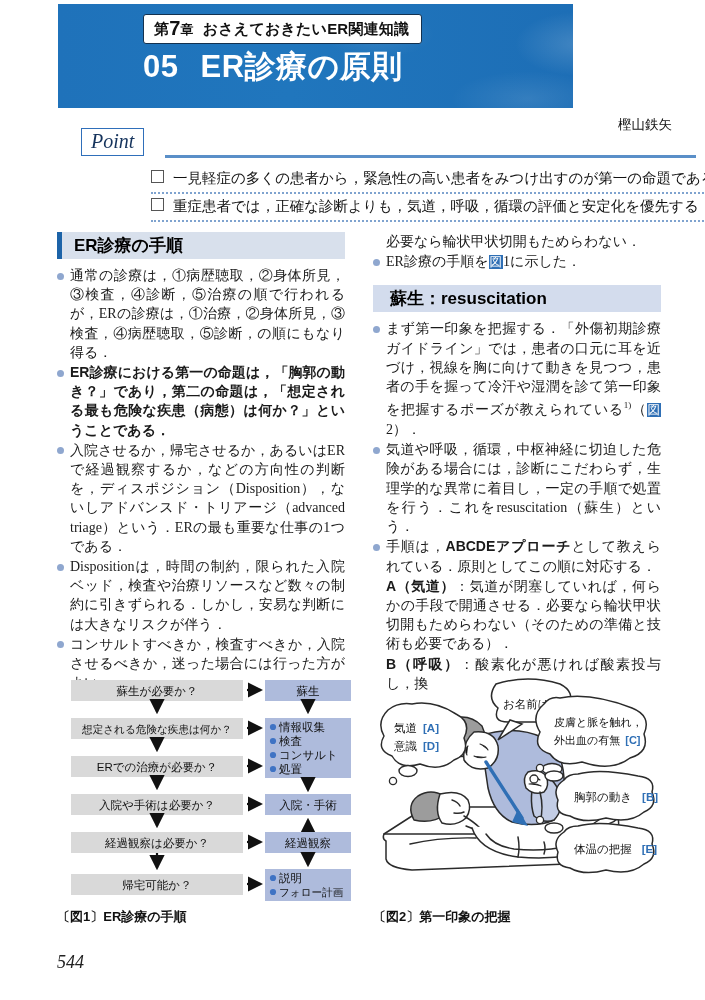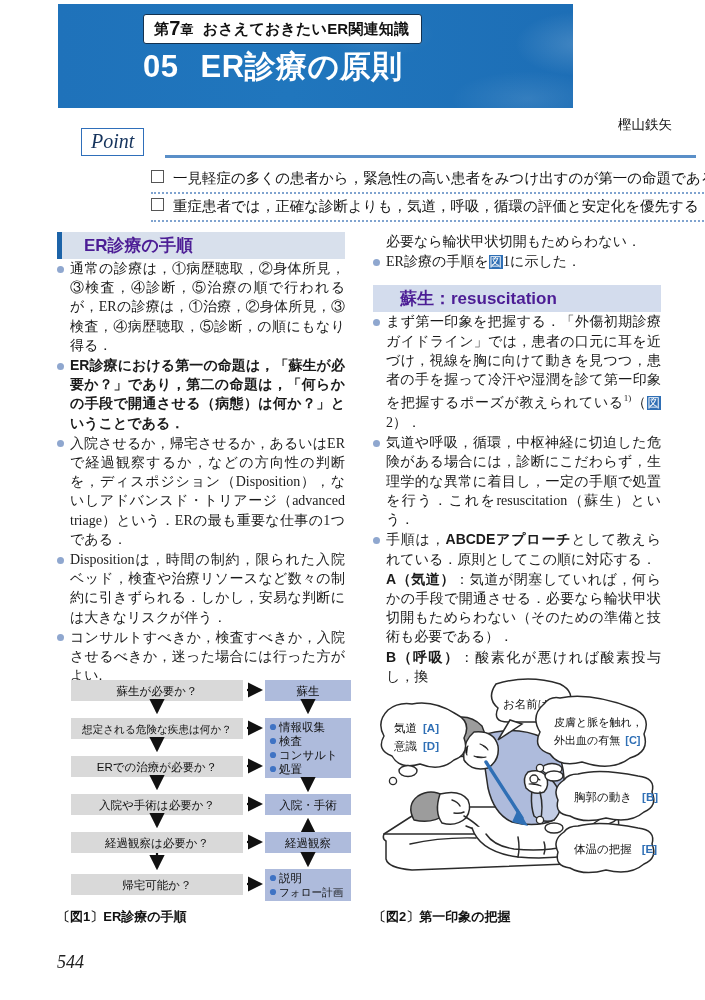--- a/index.html
+++ b/index.html
@@ -79,22 +79,22 @@
   }
 
   
   .col{position:absolute;top:232px;width:288px;}
   .col-left{left:57px;}
   .col-right{left:373px;}
 
   .sec-head{
     background:#d3dced;height:27px;line-height:27px;
     font-family:"Liberation Sans","DejaVu Sans",sans-serif;
-    font-size:17px;font-weight:bold;color:#4c1d95;
-    padding-left:27px;
+    font-size:17px;font-weight:bold;color:#000000;
+    padding-left:17px;margin-bottom:7px;
     position:relative;
   }
   .sec-head.bar::before{
     content:"";position:absolute;left:0;top:0;width:5px;height:27px;background:#1c63a8;
   }
   .sec-head.bar{background:#d8e0ec;}
 
   .para{
     position:relative;padding-left:13px;margin-bottom:1px;
     font-size:14px;line-height:19.2px;text-align:justify;
@@ -159,21 +159,21 @@
       </div>
       <div class="point-item">
         <span class="box"></span><span>重症患者では，正確な診断よりも，気道，呼吸，循環の評価と安定化を優先する</span>
       </div>
     </div>
   </div>
 
   <div class="col col-left">
     <div class="sec-head bar">ER診療の手順</div>
     <div class="para bullet">通常の診療は，①病歴聴取，②身体所見，③検査，④診断，⑤治療の順で行われるが，ERの診療は，①治療，②身体所見，③検査，④病歴聴取，⑤診断，の順にもなり得る．</div>
-    <div class="para bullet gothic">ER診療における第一の命題は，「蘇生が必要か？」であり，第二の命題は，「何らかの手段で開通させる（病態）は何か？」ということである．</div>
+    <div class="para bullet gothic">ER診療における第一の命題は，「胸郭の動き？」であり，第二の命題は，「想定される最も危険な疾患（病態）は何か？」ということである．</div>
     <div class="para bullet">入院させるか，帰宅させるか，あるいはERで経過観察するか，などの方向性の判断を，ディスポジション（Disposition），ないしアドバンスド・トリアージ（advanced triage）という．ERの最も重要な仕事の1つである．</div>
     <div class="para bullet">Dispositionは，時間の制約，限られた入院ベッド，検査や治療リソースなど数々の制約に引きずられる．しかし，安易な判断には大きなリスクが伴う．</div>
     <div class="para bullet">コンサルトすべきか，検査すべきか，入院させるべきか，迷った場合には行った方がよい.</div>
   </div>
 
   <div class="col col-right">
     <div class="para plain">必要なら輪状甲状切開もためらわない．</div>
     <div class="para bullet">
       <span>ER診療の手順を</span><span class="figref">図</span><span>1</span><span>に示した．</span>
     </div>

